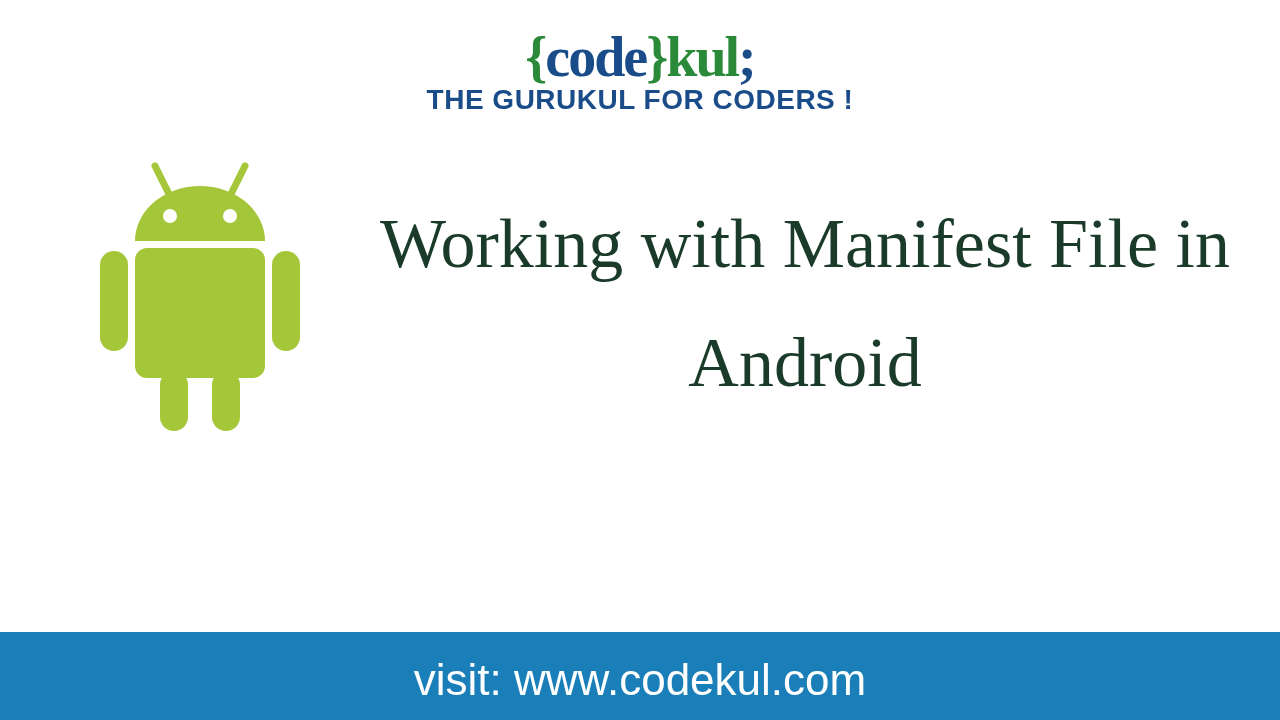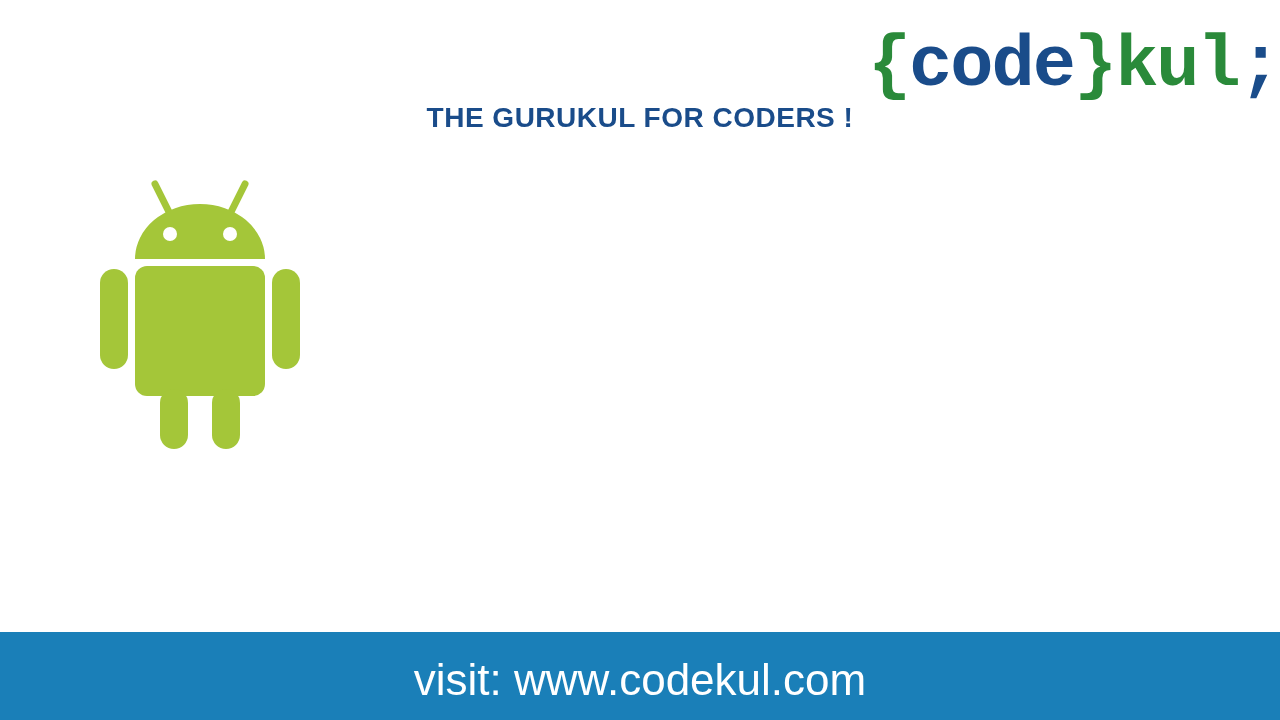--- a/index.html
+++ b/index.html
@@ -9,25 +9,24 @@
       background: #ffffff;
       font-family: Georgia, 'Times New Roman', serif;
       position: relative;
       overflow: hidden;
     }
     .logo-section {
       text-align: center;
       padding-top: 25px;
     }
     .logo-text {
-      font-size: 72px;
+      font-size: 56px;
       font-weight: bold;
-      font-family: Liberation Mono, monospace;
+      font-family: Liberation Serif, serif;
       letter-spacing: -2px;
-      text-align: right;
     }
     .logo-brace { color: #2a8a3a; }
     .logo-code { color: #1a4c8a; }
     .logo-kul { color: #2a8a3a; }
     .logo-semi { color: #1a4c8a; }
     .tagline {
       font-size: 28px;
       color: #1a4c8a;
       font-family: 'Comic Sans MS', cursive, sans-serif;
       font-weight: bold;
@@ -95,20 +94,21 @@
         <rect x="20" y="95" width="28" height="100" rx="14"></rect>
 
         <rect x="192" y="95" width="28" height="100" rx="14"></rect>
 
         <rect x="80" y="215" width="28" height="60" rx="14"></rect>
 
         <rect x="132" y="215" width="28" height="60" rx="14"></rect>
       </g>
     </svg>
   </div>
+  <div class="title-text">Working with Manifest File in Android</div>
 </div>
 
 <div class="footer-bar">
   <div class="footer-item">
     <span>visit:</span>
     <span>www.codekul.com</span>
   </div>
 </div>
 
 </body></html>

